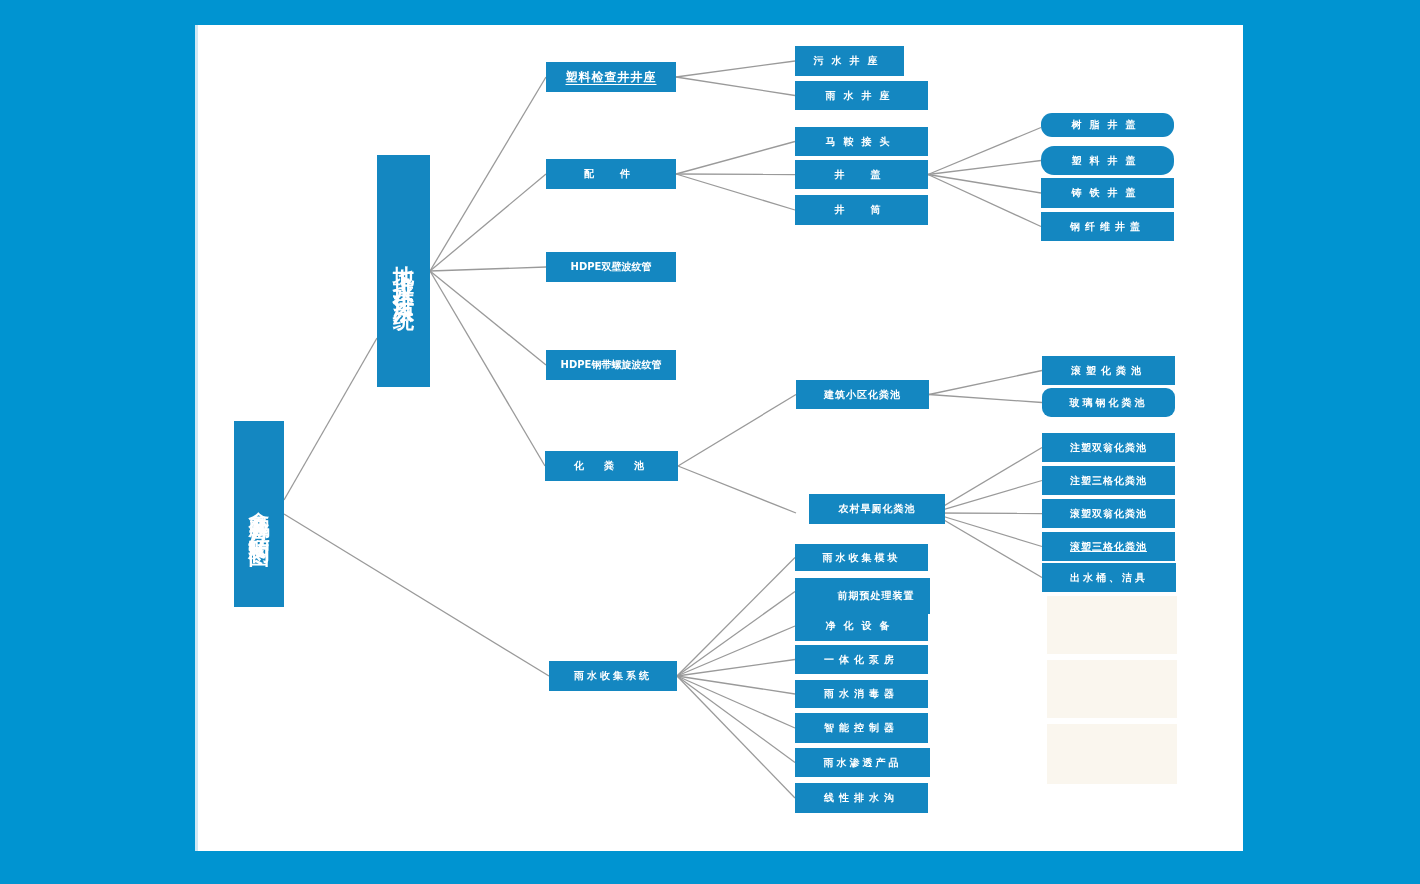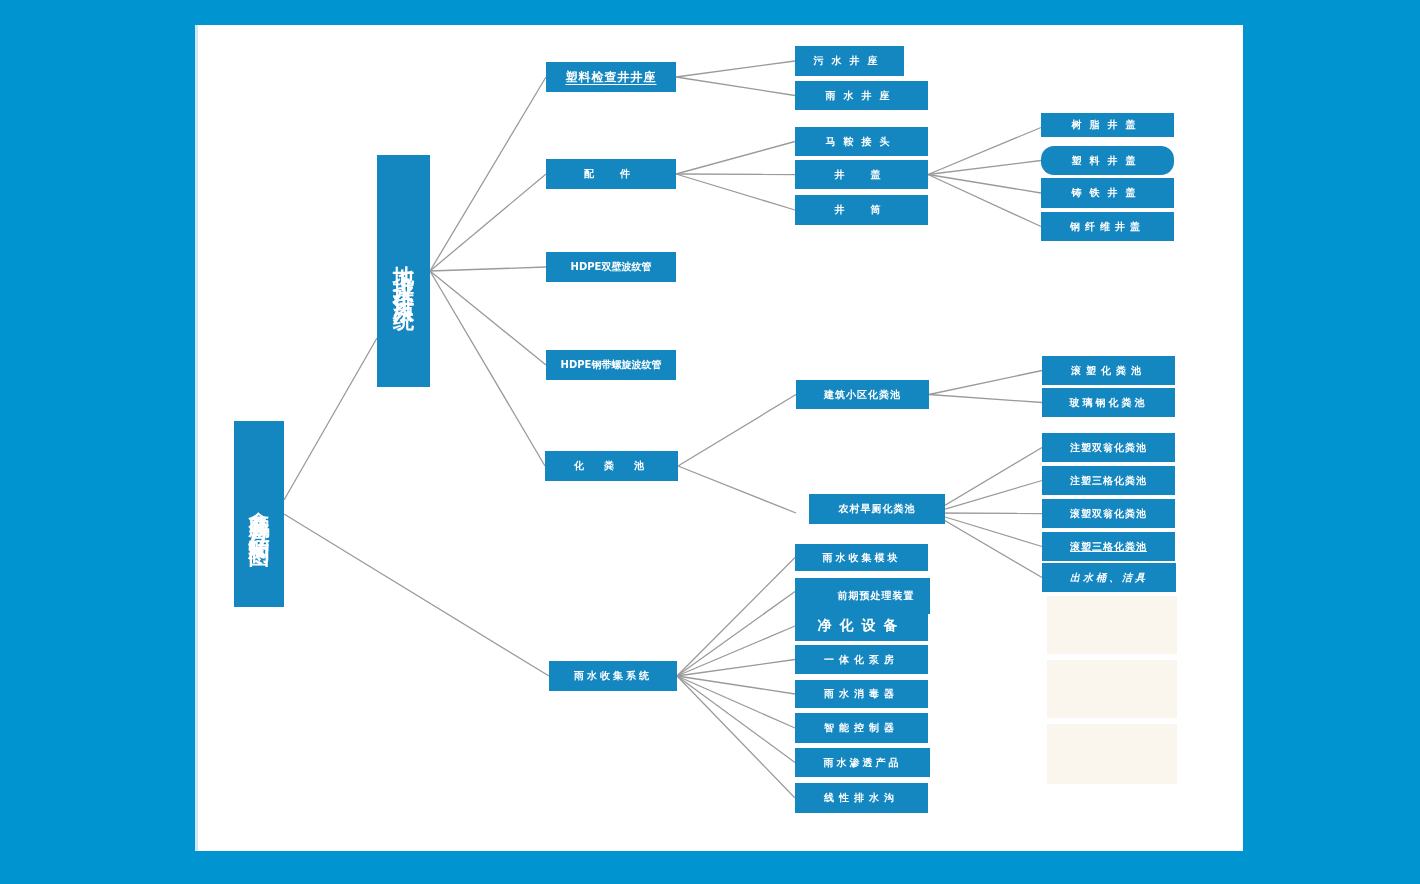--- a/index.html
+++ b/index.html
@@ -92,35 +92,35 @@
       <div class="node u" style="left: 546px; top: 62px; width: 130px; height: 30px; letter-spacing: 1px; font-size: 12px;">塑料检查井井座</div>
       <div class="node" style="left: 546px; top: 159px; width: 130px; height: 30px; letter-spacing: 8px; font-size: 10px;">配　件</div>
       <div class="node" style="left: 546px; top: 252px; width: 130px; height: 30px; letter-spacing: 0px; font-size: 10px;">HDPE双壁波纹管</div>
       <div class="node" style="left: 546px; top: 350px; width: 130px; height: 30px; letter-spacing: 0px; font-size: 10px;">HDPE钢带螺旋波纹管</div>
       <div class="node" style="left: 545px; top: 451px; width: 133px; height: 30px; letter-spacing: 5px; font-size: 10px;">化　粪　池</div>
       <div class="node" style="left: 795px; top: 46px; width: 109px; height: 30px; letter-spacing: 8px; font-size: 10px;">污水井座</div>
       <div class="node" style="left: 795px; top: 81px; width: 133px; height: 29px; letter-spacing: 8px; font-size: 10px;">雨水井座</div>
       <div class="node" style="left: 795px; top: 127px; width: 133px; height: 29px; letter-spacing: 8px; font-size: 10px;">马鞍接头</div>
       <div class="node" style="left: 795px; top: 160px; width: 133px; height: 29px; letter-spacing: 8px; font-size: 10px;">井　盖</div>
       <div class="node" style="left: 795px; top: 195px; width: 133px; height: 30px; letter-spacing: 8px; font-size: 10px;">井　筒</div>
-      <div class="node" style="left: 1041px; top: 113px; width: 133px; height: 24px; letter-spacing: 8px; font-size: 10px;">树脂井盖</div>
+      <div class="node" style="left: 1041px; top: 113px; width: 133px; height: 24px; letter-spacing: 8px; font-size: 10px; border-radius: 11px;">树脂井盖</div>
       <div class="node" style="left: 1041px; top: 146px; width: 133px; height: 29px; letter-spacing: 8px; font-size: 10px; border-radius: 13px;">塑料井盖</div>
       <div class="node" style="left: 1041px; top: 178px; width: 133px; height: 30px; letter-spacing: 8px; font-size: 10px;">铸铁井盖</div>
       <div class="node" style="left: 1041px; top: 212px; width: 133px; height: 29px; letter-spacing: 5px; font-size: 10px;">钢纤维井盖</div>
       <div class="node" style="left: 796px; top: 380px; width: 133px; height: 29px; letter-spacing: 1px; font-size: 10px; text-align: center;">建筑小区化粪池</div>
       <div class="node" style="left: 796px; top: 494px; width: 136px; height: 30px; letter-spacing: 1px; font-size: 10px; margin-left: 13px;">农村旱厕化粪池</div>
       <div class="node" style="left: 1042px; top: 356px; width: 133px; height: 29px; letter-spacing: 5px; font-size: 10px;">滚塑化粪池</div>
-      <div class="node" style="left: 1042px; top: 388px; width: 133px; height: 29px; letter-spacing: 3px; font-size: 10px;">玻璃钢化粪池</div>
+      <div class="node" style="left: 1042px; top: 388px; width: 133px; height: 29px; letter-spacing: 3px; font-size: 10px; border-radius: 9px;">玻璃钢化粪池</div>
       <div class="node" style="left: 1042px; top: 433px; width: 133px; height: 29px; letter-spacing: 1px; font-size: 10px;">注塑双翁化粪池</div>
       <div class="node" style="left: 1042px; top: 466px; width: 133px; height: 29px; letter-spacing: 1px; font-size: 10px;">注塑三格化粪池</div>
       <div class="node" style="left: 1042px; top: 499px; width: 133px; height: 29px; letter-spacing: 1px; font-size: 10px;">滚塑双翁化粪池</div>
       <div class="node" style="left: 1042px; top: 532px; width: 133px; height: 29px; letter-spacing: 1px; font-size: 10px; text-decoration: underline;">滚塑三格化粪池</div>
-      <div class="node" style="left: 1042px; top: 563px; width: 134px; height: 29px; letter-spacing: 3px; font-size: 10px; font-style: italic;">出水桶、洁具</div>
+      <div class="node" style="left: 1042px; top: 563px; width: 134px; height: 29px; letter-spacing: 3px; font-size: 10px;">出水桶、洁具</div>
       <div class="node" style="left: 795px; top: 544px; width: 133px; height: 27px; letter-spacing: 3px; font-size: 10px;">雨水收集模块</div>
       <div class="node" style="left: 795px; top: 578px; width: 135px; height: 36px; letter-spacing: 1px; font-size: 10px; padding-left: 27px;">前期预处理装置</div>
-      <div class="node" style="left: 795px; top: 611px; width: 133px; height: 30px; letter-spacing: 8px; font-size: 14px;">净化设备</div>
+      <div class="node" style="left: 795px; top: 611px; width: 133px; height: 30px; letter-spacing: 8px; font-size: 10px;">净化设备</div>
       <div class="node" style="left: 795px; top: 645px; width: 133px; height: 29px; letter-spacing: 5px; font-size: 10px;">一体化泵房</div>
       <div class="node" style="left: 795px; top: 680px; width: 133px; height: 28px; letter-spacing: 5px; font-size: 10px;">雨水消毒器</div>
       <div class="node" style="left: 795px; top: 713px; width: 133px; height: 30px; letter-spacing: 5px; font-size: 10px;">智能控制器</div>
       <div class="node" style="left: 795px; top: 748px; width: 135px; height: 29px; letter-spacing: 3px; font-size: 10px;">雨水渗透产品</div>
       <div class="node" style="left: 795px; top: 783px; width: 133px; height: 30px; letter-spacing: 5px; font-size: 10px;">线性排水沟</div>
     </div>
 </div>
 
 </body></html>

